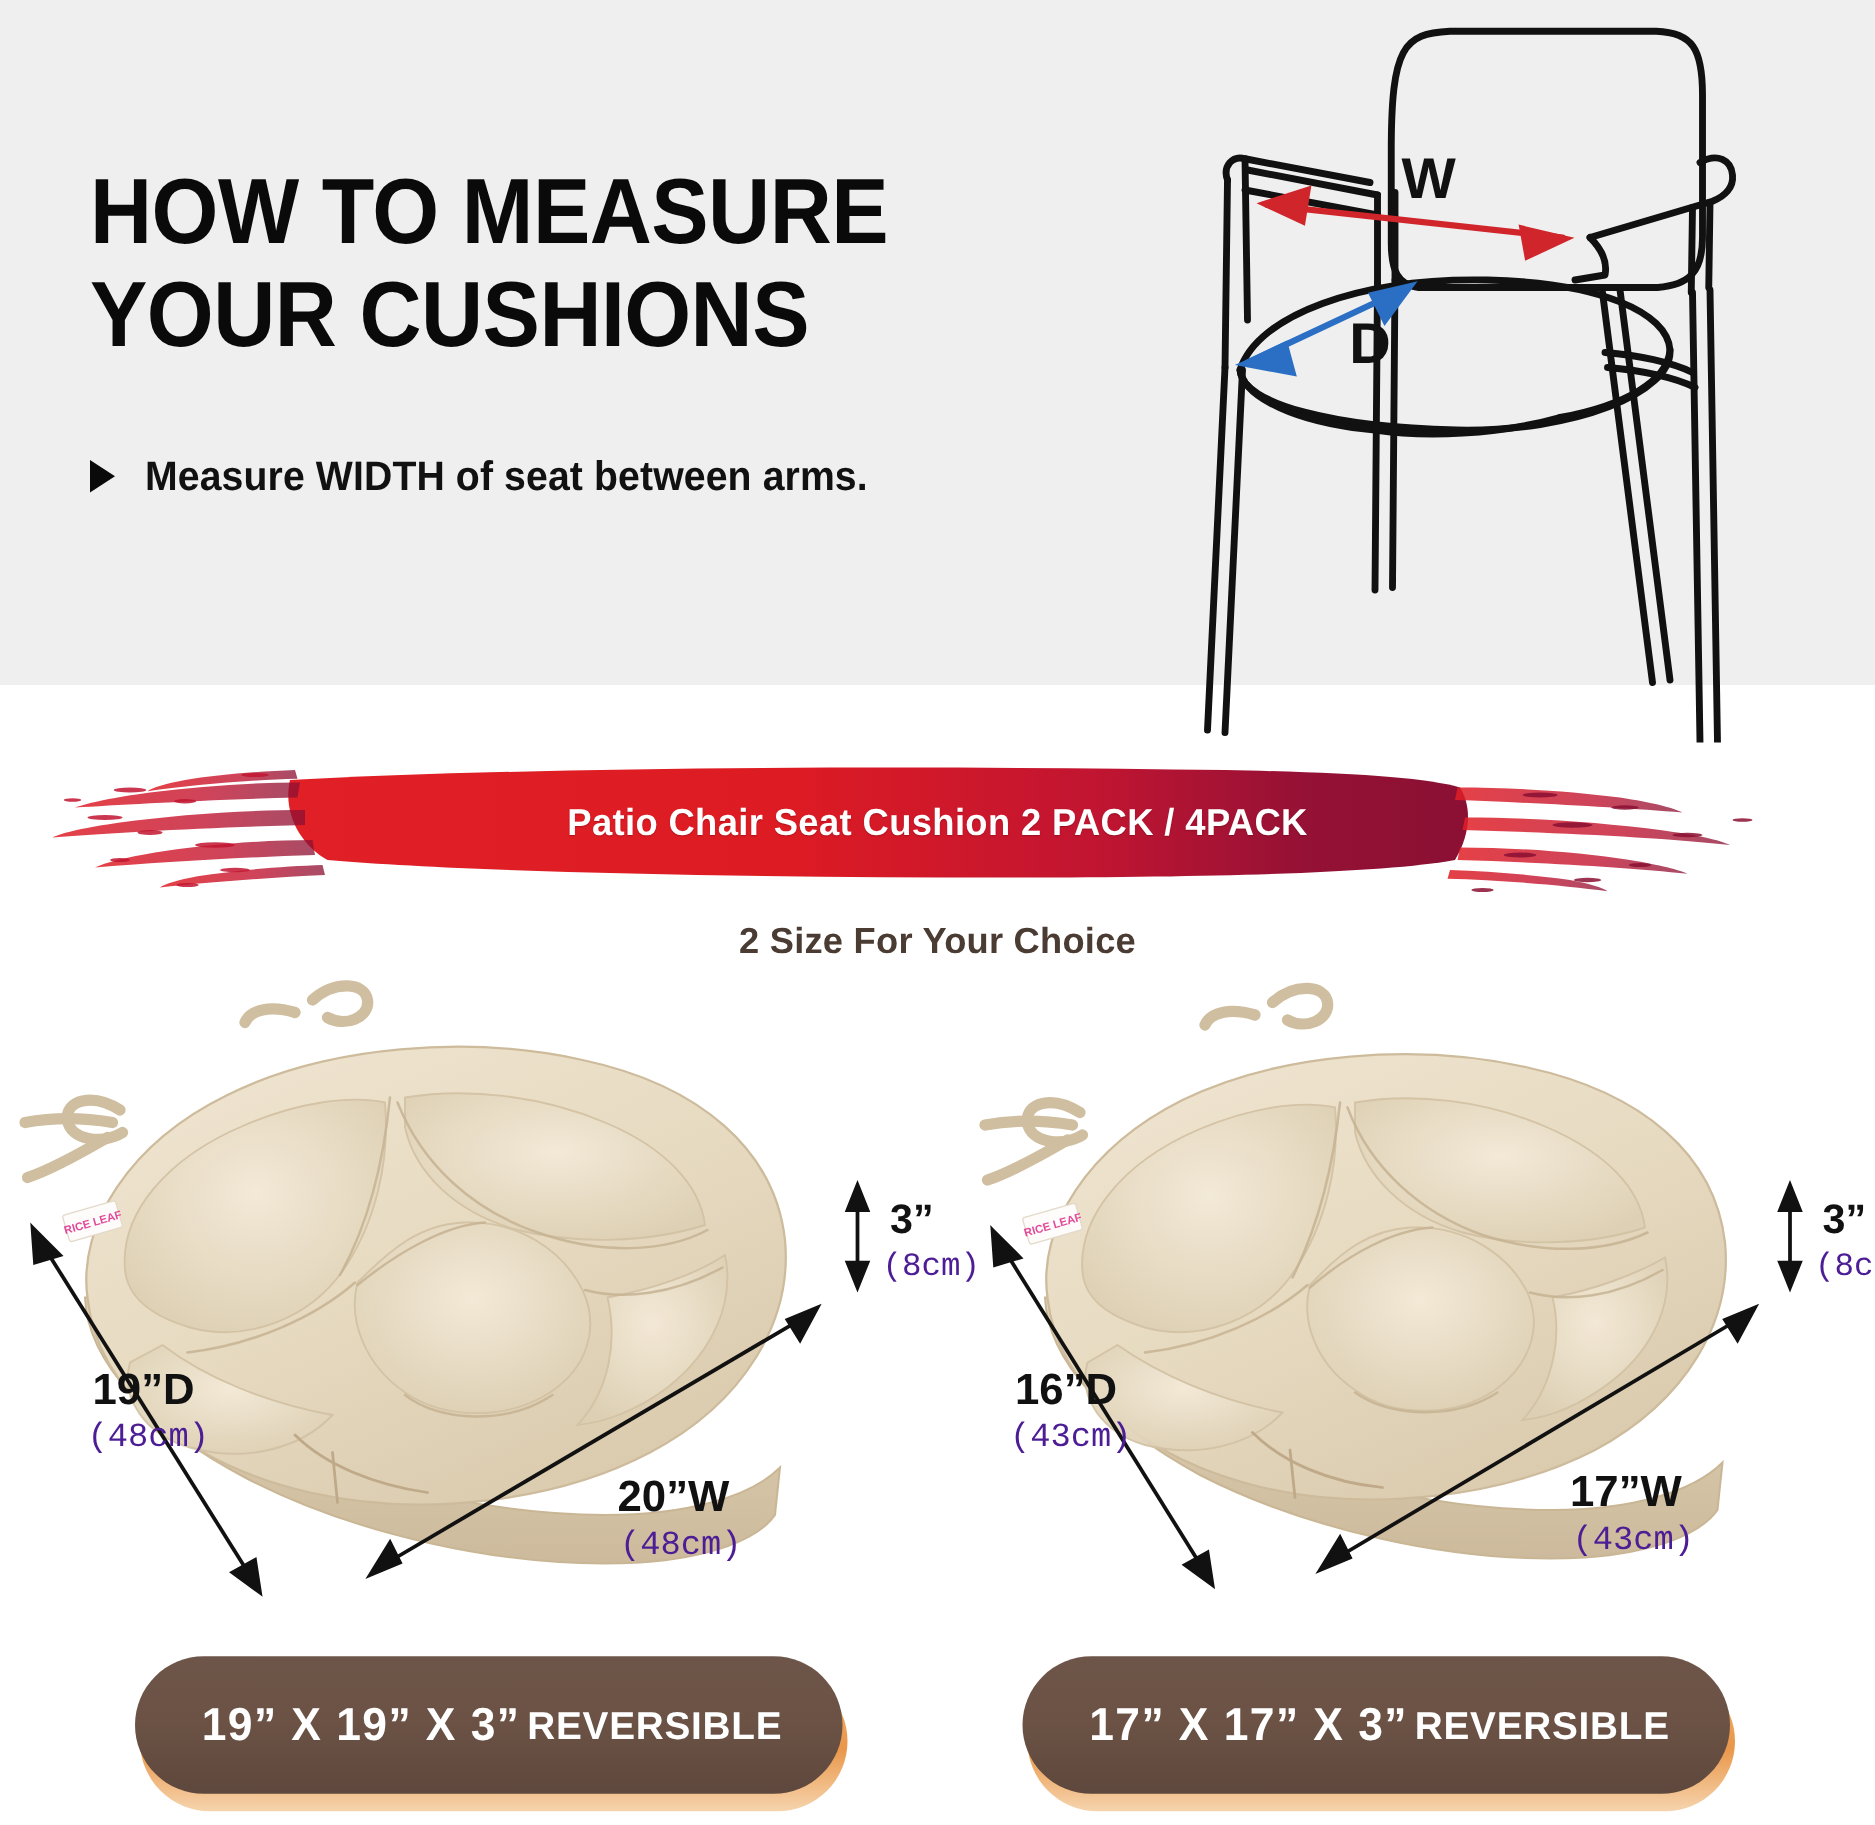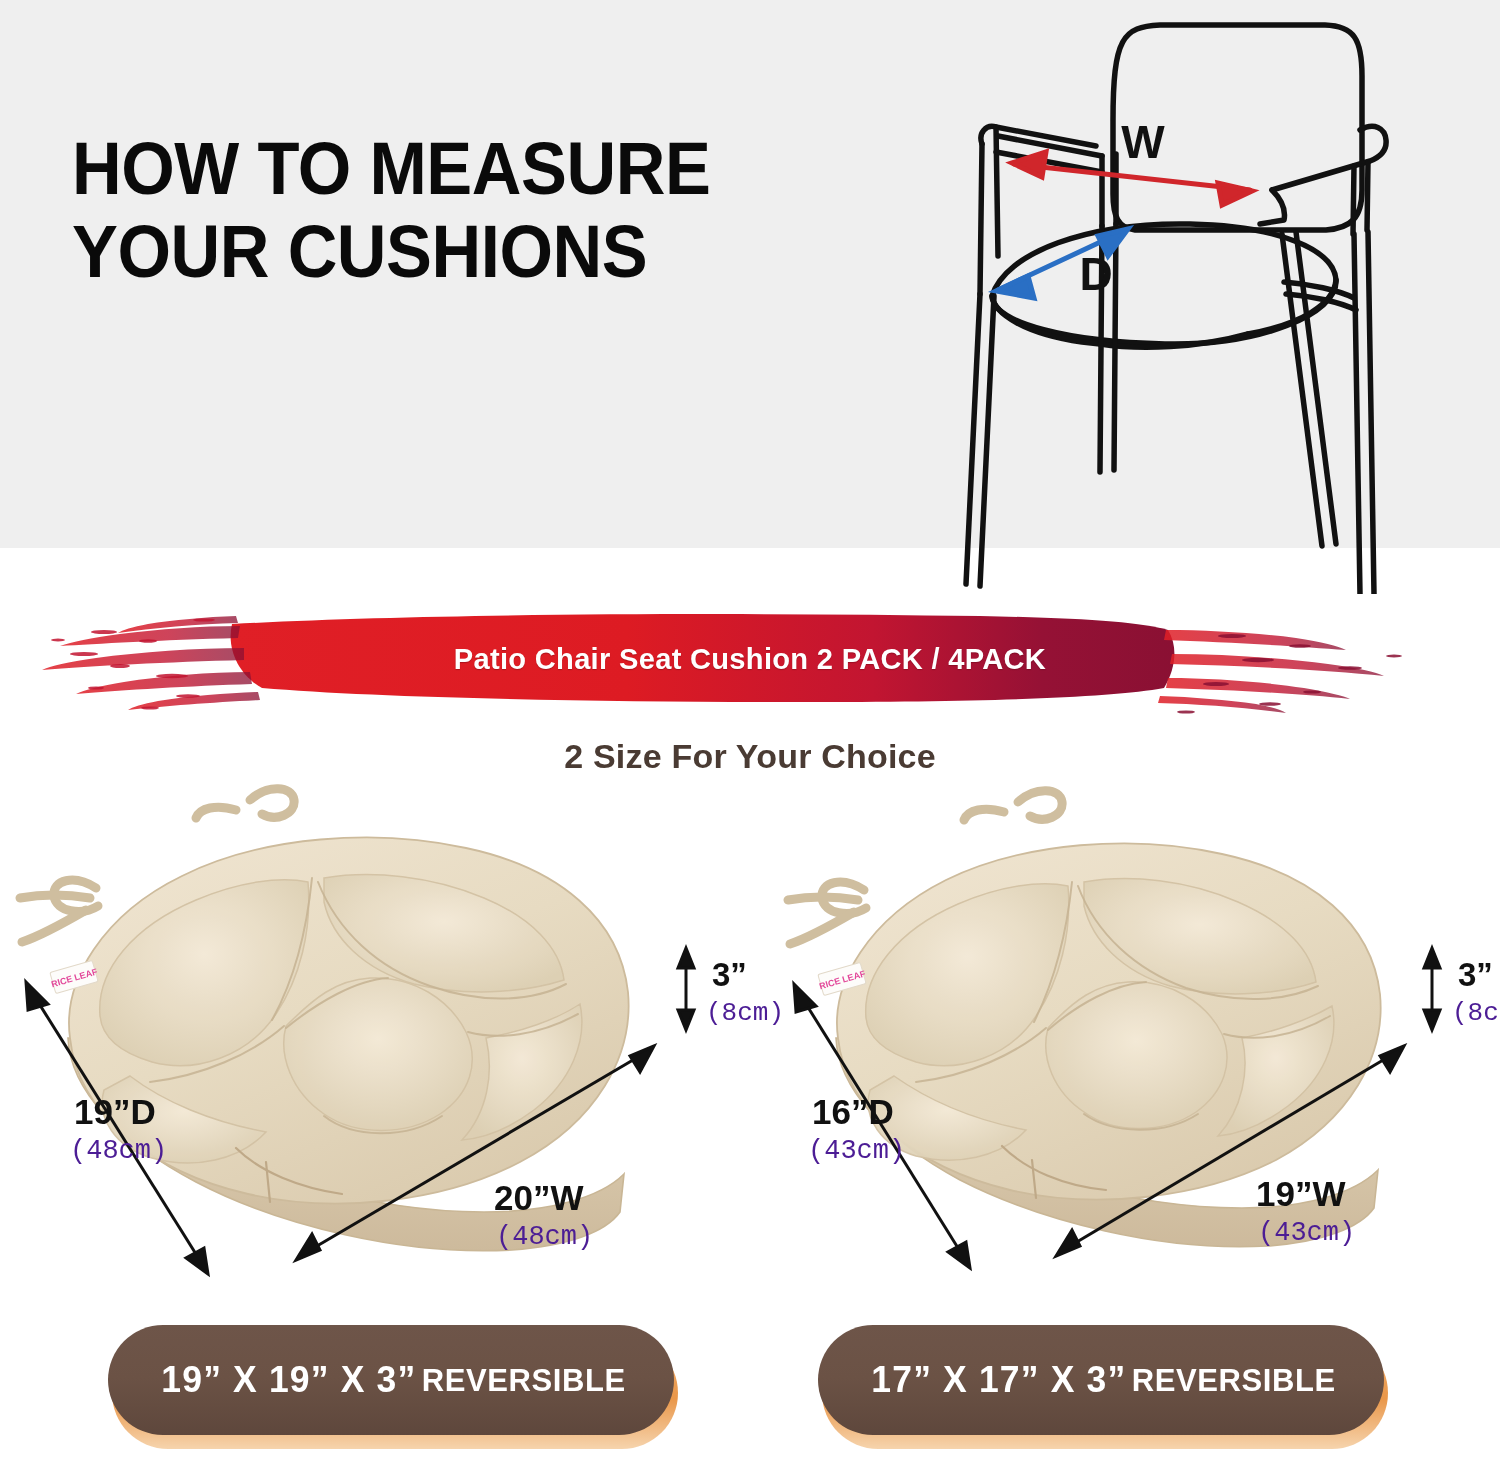--- a/index.html
+++ b/index.html
@@ -96,21 +96,21 @@
     z-index: 5;
     text-shadow: 0 1px 1px rgba(80,0,12,0.35);
   }
   #subtitle {
     position: absolute;
     left: 0; top: 737px;
     width: 1500px;
     text-align: center;
     font-family: "Liberation Sans", sans-serif;
     font-weight: bold;
-    font-size: 34px;
+    font-size: 29px;
     color: #4a3b33;
     letter-spacing: 0.2px;
   }
 
   
   .cushion-panel {
     position: absolute;
     top: 770px;
     width: 750px;
     height: 530px;
@@ -186,20 +186,24 @@
 <body>
 
 <div id="top-panel"></div>
 
 <div id="headline">
   <span class="hl-line">HOW TO MEASURE</span>
   <span class="hl-line">YOUR CUSHIONS</span>
 </div>
 
 <div id="bullet-list">
+  <div class="bullet-row">
+    <span class="bullet-marker"></span>
+    <span class="bullet-text">Measure WIDTH of seat between arms.</span>
+  </div>
 </div>
 
 <svg id="chair-figure" viewBox="0 0 570 600">
   <g fill="none" stroke="#111111" stroke-width="5.5" stroke-linecap="round" stroke-linejoin="round">
 
     <path d="M183,127 C183,43 193,33 230,31 L395,31 C424,32 432,45 432,82
              L432,196 C432,224 421,234 396,236 L205,236 C188,234 183,222 183,200 Z"></path>
 
     <path d="M52,150 C48,139 56,130 66,133 L166,152"></path>
     <path d="M52,150 L50,300"></path>
@@ -493,21 +497,21 @@
     <g stroke="#111111" stroke-width="3" fill="#111111">
       <line x1="672" y1="186" x2="672" y2="252"></line>
       <polygon points="672,178 664,198 680,198"></polygon>
       <polygon points="672,260 664,240 680,240"></polygon>
     </g>
   </svg>
 
   <span class="dim-label" style="left:52px; top:322px; font-size:35px;">16”D</span>
   <span class="dim-sub" style="left:48px; top:366px; font-size:27px;">(43cm)</span>
 
-  <span class="dim-label" style="left:496px; top:404px; font-size:35px;">19”W</span>
+  <span class="dim-label" style="left:496px; top:404px; font-size:35px;">17”W</span>
   <span class="dim-sub" style="left:498px; top:448px; font-size:27px;">(43cm)</span>
 
   <span class="dim-label" style="left:698px; top:186px; font-size:33px;">3”</span>
   <span class="dim-sub" style="left:692px; top:228px; font-size:26px;">(8cm)</span>
 </div>
 
 <div class="size-pill" id="pill-left">
   <div class="pill-shadow"></div>
   <div class="pill-body">
     <div class="pill-size">19” X 19” X 3”</div>

